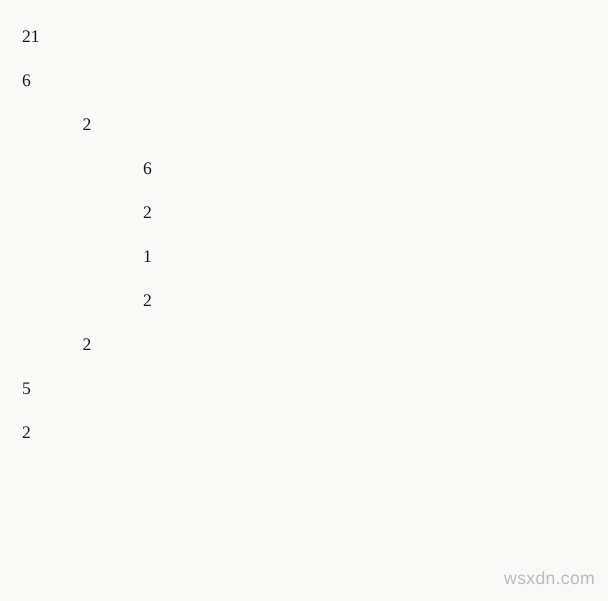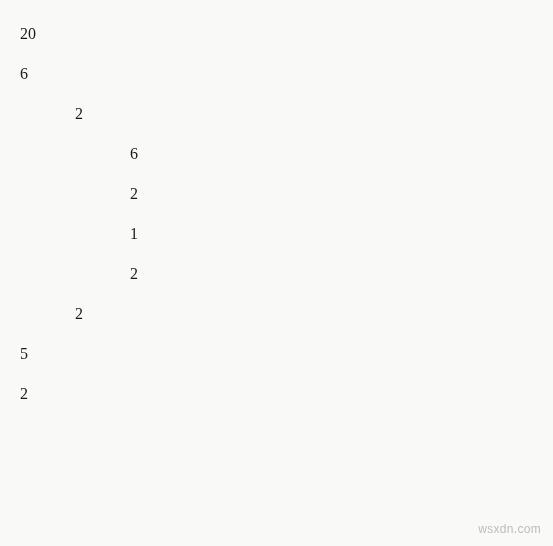--- a/index.html
+++ b/index.html
@@ -26,30 +26,30 @@
       margin-bottom: 24px;
     }
     .indent-0 { padding-left: 0px; }
     .indent-1 { padding-left: 55px; }
     .indent-2 { padding-left: 110px; }
     .watermark {
       position: absolute;
       right: 12px;
       bottom: 10px;
       font-family: Arial, Helvetica, sans-serif;
-      font-size: 12px;
+      font-size: 16px;
       color: #bdbdbd;
       letter-spacing: 0.3px;
     }
   </style>
 </head>
 <body>
 
 <div class="content">
-  <div class="line indent-0">20</div>
+  <div class="line indent-0">21</div>
   <div class="line indent-0">6</div>
   <div class="line indent-1">2</div>
   <div class="line indent-2">6</div>
   <div class="line indent-2">2</div>
   <div class="line indent-2">1</div>
   <div class="line indent-2">2</div>
   <div class="line indent-1">2</div>
   <div class="line indent-0">5</div>
   <div class="line indent-0">2</div>
 </div>

